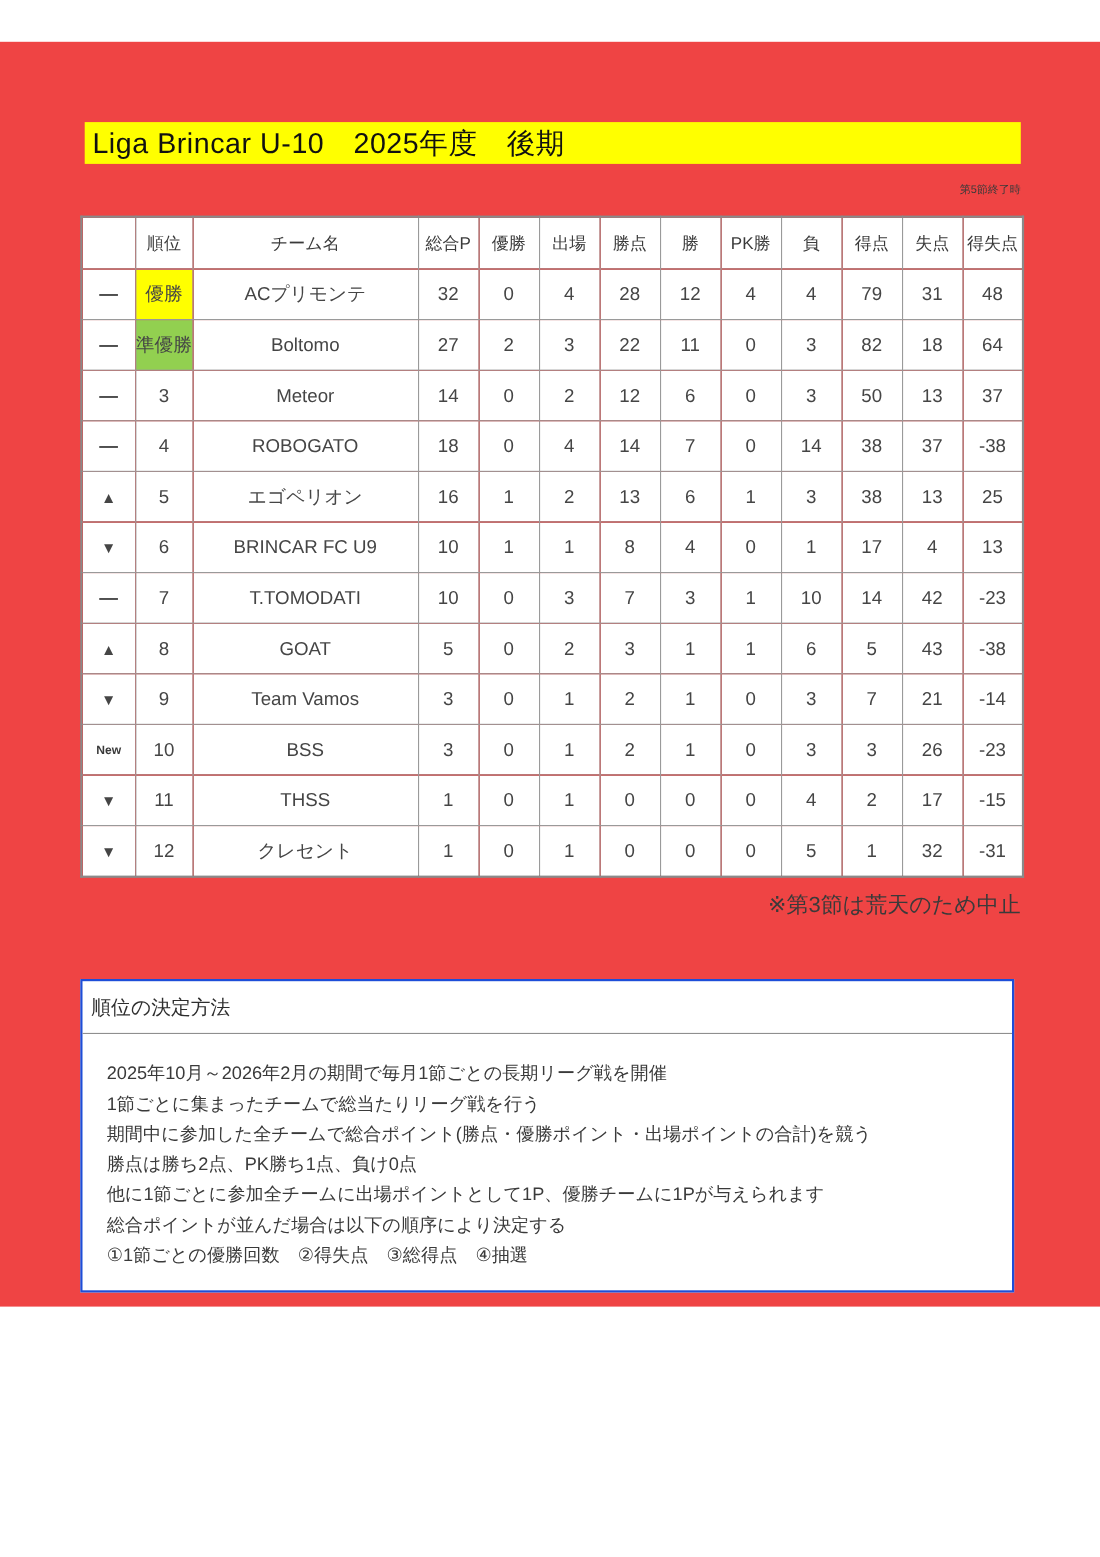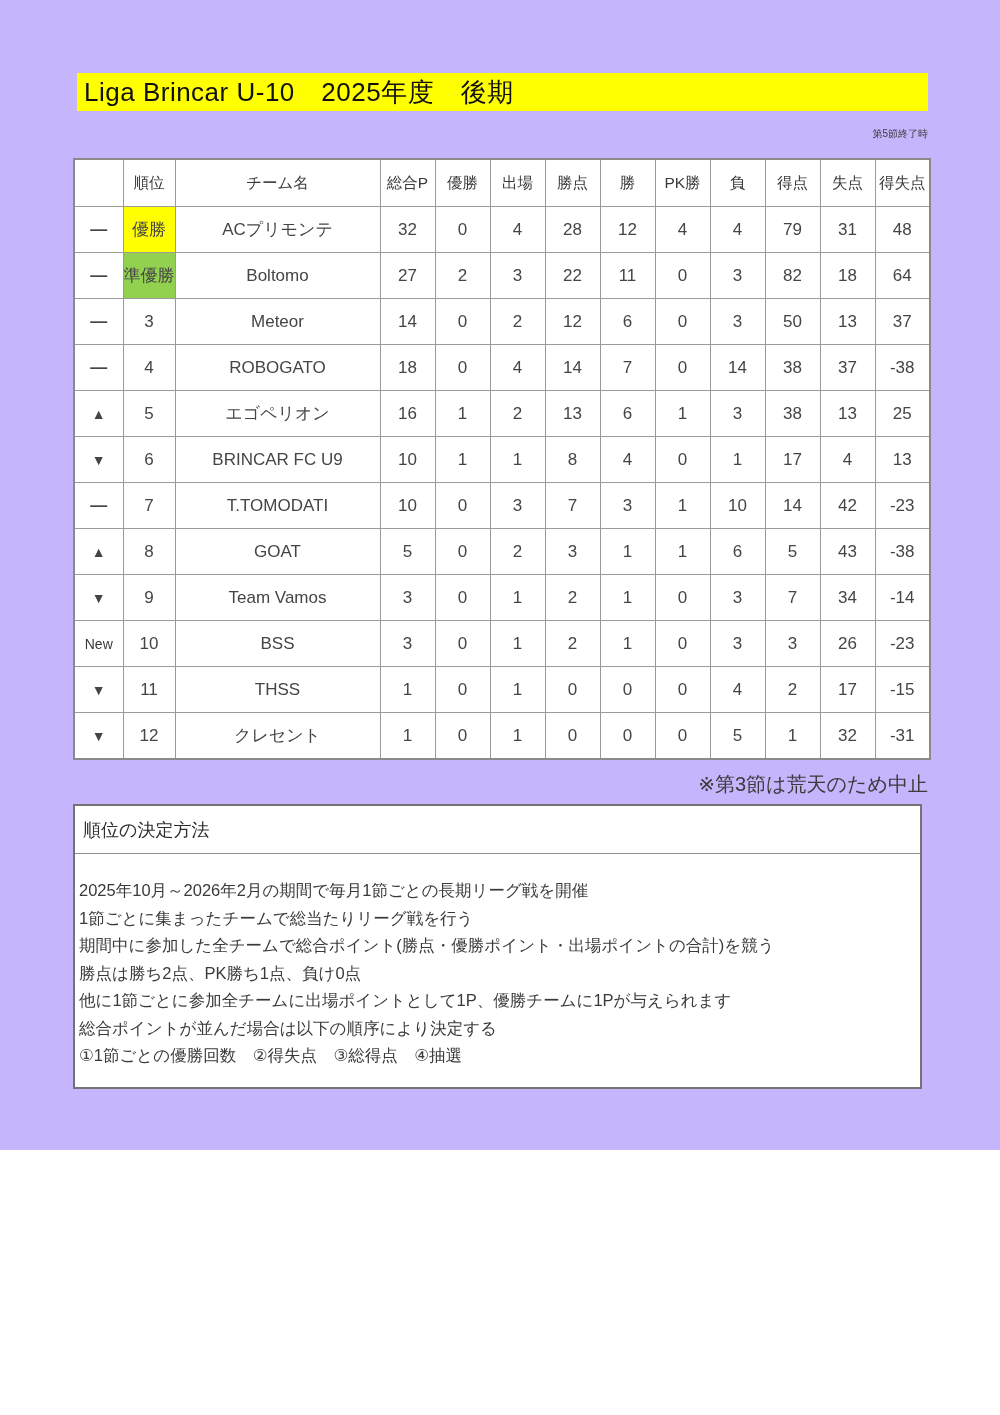--- a/index.html
+++ b/index.html
@@ -6,22 +6,23 @@
     margin: 0;
     padding: 0;
     background: #ffffff;
     font-family: "Liberation Sans", "DejaVu Sans", sans-serif;
     color: #3f3f3f;
   }
   .page {
     position: relative;
     width: 1000px;
     height: 1150px;
-    background: #c4b5fd;
+    background: #ef4444;
     overflow: hidden;
+    margin-top: 38px;
   }
 
   
   .title-bar {
     position: absolute;
     left: 77px;
     top: 73px;
     width: 851px;
     height: 38px;
     background: #ffff00;
@@ -75,57 +76,57 @@
     height: 45px;
     font-size: 17px;
     color: #454545;
   }
   td.move {
     font-weight: 600;
     font-size: 16px;
     color: #1a1a1a;
   }
   td.move.tri { font-size: 14px; }
-  td.move.new-label { font-weight: normal; font-size: 14px; color: #3a3a3a; }
+  td.move.new-label { font-weight: bold; font-size: 11px; color: #3a3a3a; }
   td.rank { font-size: 16px; }
   td.rank.hl-yellow { background: #ffff00; }
   td.rank.hl-green  { background: #92d050; }
   td.team { font-size: 15px; }
 
   
   .table-footnote {
     position: absolute;
     top: 771px;
     right: 72px;
     font-size: 20px;
     color: #3a3a3a;
   }
 
   
   .rules-box {
     position: absolute;
     left: 73px;
-    top: 804px;
+    top: 852px;
     width: 849px;
     height: 285px;
-    border: 2px solid #737373;
+    border: 2px solid #1d4ed8;
     box-sizing: border-box;
     background: #ffffff;
   }
   .rules-heading {
     height: 47px;
     border-bottom: 1px solid #8f8f8f;
     display: flex;
     align-items: center;
     padding-left: 8px;
     font-size: 18px;
     color: #2e2e2e;
   }
   .rules-body {
-    padding: 23px 10px 0 4px;
+    padding: 23px 10px 0 22px;
   }
   .rules-line {
     font-size: 16.5px;
     line-height: 27.5px;
     color: #3a3a3a;
     white-space: nowrap;
   }
 </style>
 </head>
 <body>
@@ -295,21 +296,21 @@
           <td class="rank">9</td>
           <td class="team">Team Vamos</td>
           <td>3</td>
           <td>0</td>
           <td>1</td>
           <td>2</td>
           <td>1</td>
           <td>0</td>
           <td>3</td>
           <td>7</td>
-          <td>34</td>
+          <td>21</td>
           <td>-14</td>
         </tr>
         <tr>
           <td class="move new-label">New</td>
           <td class="rank">10</td>
           <td class="team">BSS</td>
           <td>3</td>
           <td>0</td>
           <td>1</td>
           <td>2</td>

